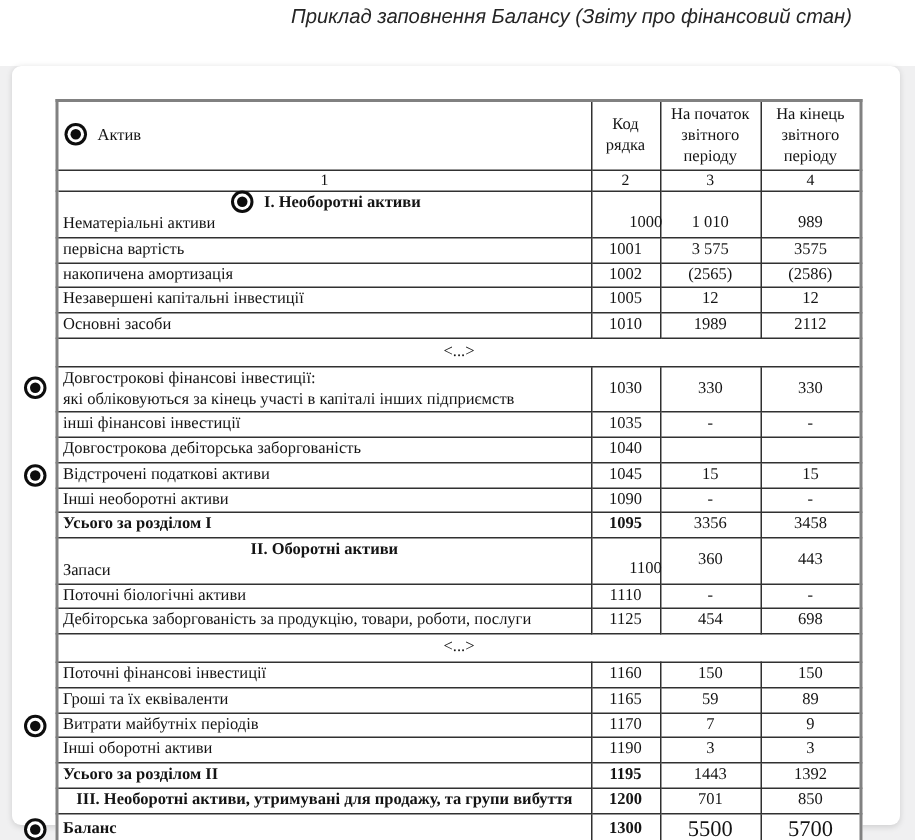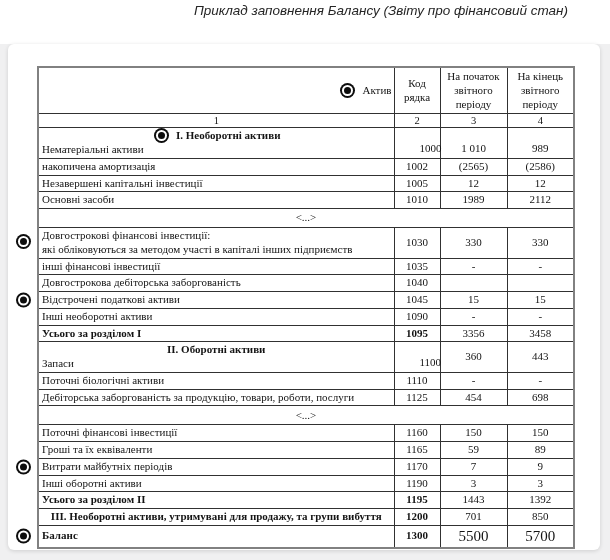--- a/index.html
+++ b/index.html
@@ -114,21 +114,21 @@
   <div class="sheet">
     <table class="balance">
       <colgroup>
         <col style="width:356px">
         <col style="width:46px">
         <col style="width:67px">
         <col style="width:67px">
       </colgroup>
       <thead>
         <tr class="header-row">
-          <td class="asset-cell" style="text-align:right"><span class="marker inline"></span><span>Актив</span></td>
+          <td class="asset-cell" style="text-align:left"><span class="marker inline"></span><span>Актив</span></td>
           <td>Код рядка</td>
           <td>На початок звітного періоду</td>
           <td>На кінець звітного періоду</td>
         </tr>
         <tr class="row-colnum">
           <td>1</td>
           <td>2</td>
           <td>3</td>
           <td>4</td>
         </tr>
@@ -138,20 +138,28 @@
             <td class="asset-cell">
               <div class="section-title"><span class="marker inline"></span><span>I. Необоротні активи</span></div>
               <div>Нематеріальні активи</div>
             </td>
             <td class="code-cell">1000</td>
             <td class="value-cell">1 010</td>
             <td class="value-cell">989</td>
           </tr>
           <tr class="row-item">
             <td class="asset-cell">
+              <div>первісна вартість</div>
+            </td>
+            <td class="code-cell">1001</td>
+            <td class="value-cell">3 575</td>
+            <td class="value-cell">3575</td>
+          </tr>
+          <tr class="row-item">
+            <td class="asset-cell">
               <div>накопичена амортизація</div>
             </td>
             <td class="code-cell">1002</td>
             <td class="value-cell">(2565)</td>
             <td class="value-cell">(2586)</td>
           </tr>
           <tr class="row-item">
             <td class="asset-cell">
               <div>Незавершені капітальні інвестиції</div>
             </td>
@@ -167,21 +175,21 @@
             <td class="value-cell">1989</td>
             <td class="value-cell">2112</td>
           </tr>
           <tr class="row-ellipsis">
             <td class="ellipsis-cell" colspan="4">&lt;...&gt;</td>
           </tr>
           <tr class="row-item2">
             <td class="asset-cell">
               <span class="marker edge first-line"></span>
               <div>Довгострокові фінансові інвестиції:</div>
-              <div>які обліковуються за методом участі в капіталі інших підприємств</div>
+              <div>які обліковуються за кінець участі в капіталі інших підприємств</div>
             </td>
             <td class="code-cell">1030</td>
             <td class="value-cell">330</td>
             <td class="value-cell">330</td>
           </tr>
           <tr class="row-item">
             <td class="asset-cell">
               <div>інші фінансові інвестиції</div>
             </td>
             <td class="code-cell">1035</td>

